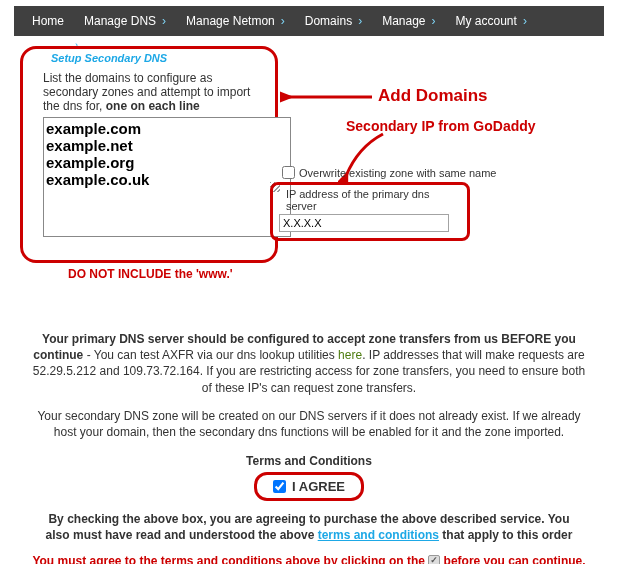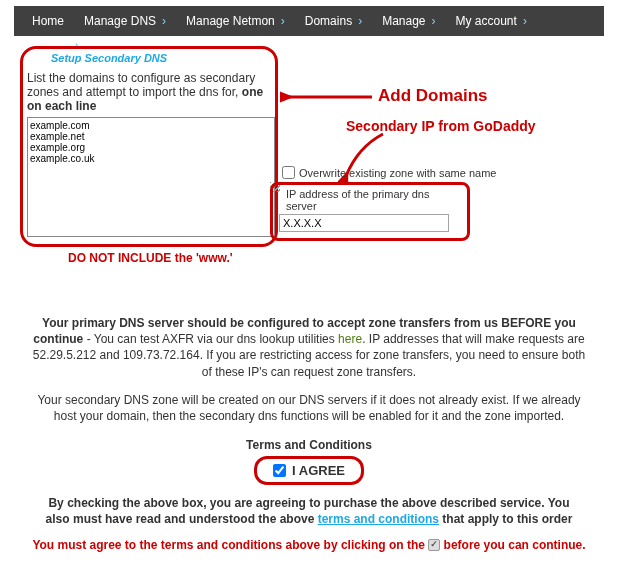--- a/index.html
+++ b/index.html
@@ -36,33 +36,34 @@
     font-size: 11px;
     margin: 2px 0 6px 31px;
     font-style: italic;
   }
   .instruction { font-size: 12px; margin-bottom: 4px; }
   .instruction b { font-weight: bold; }
   .flex-row { display: flex; gap: 0; position: relative; }
   .domain-box-wrap {
     border: 3px solid #c00;
     border-radius: 16px;
-    padding: 4px;
+    padding: 20px;
     width: 258px;
     margin-top: -24px;
     padding-top: 22px;
   }
   .domain-box {
     width: 248px;
     height: 120px;
     border: 1px solid #888;
     font-family: Arial, sans-serif;
-    font-size: 10px;
+    font-size: 15px;
     padding: 2px;
     resize: none;
+    font-weight: bold;
   }
   .right-col { flex: 1; position: relative; }
   .annotation {
     color: #c00;
     font-weight: bold;
     position: absolute;
   }
   .ann-add { top: 16px; left: 100px; font-size: 17px; }
   .ann-ip { top: 48px; left: 68px; font-size: 14px; white-space: nowrap; }
   .ann-nowww { color: #c00; font-weight: bold; font-size: 12px; margin: 4px 0 0 48px; }

